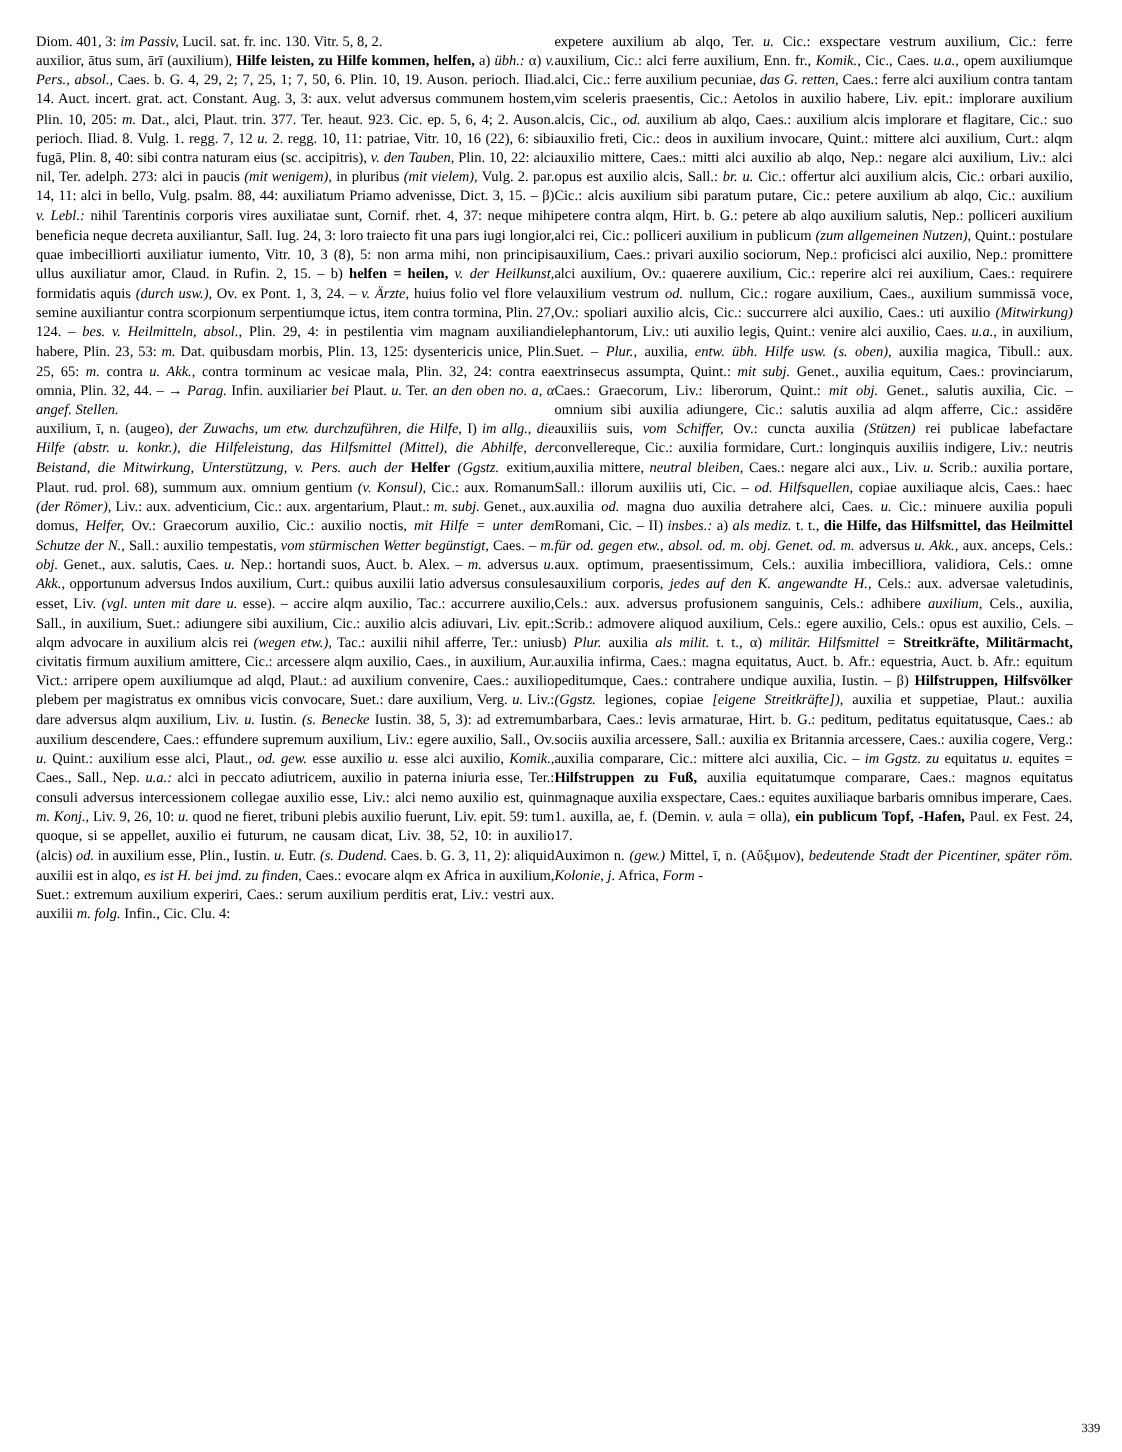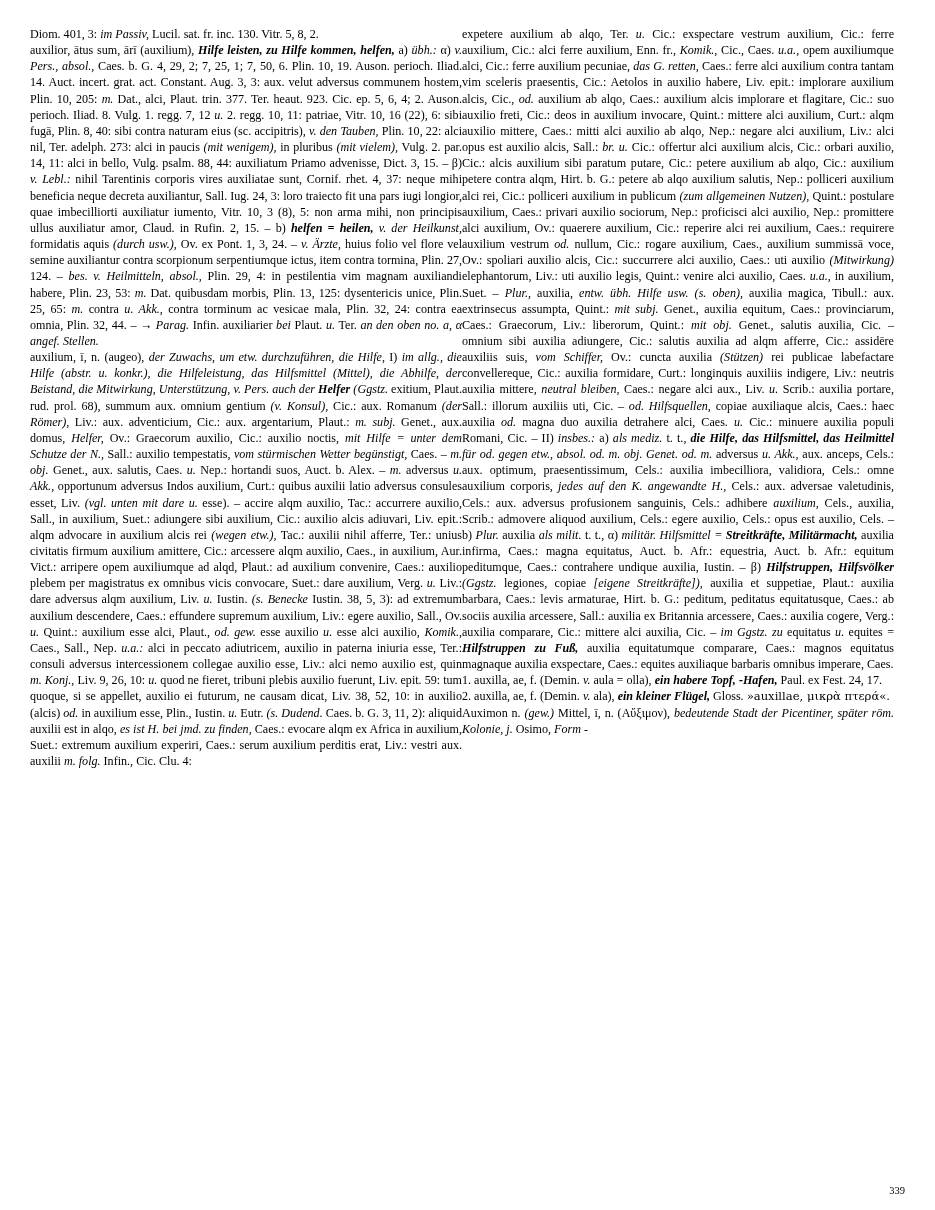--- a/index.html
+++ b/index.html
@@ -35,42 +35,41 @@
   }
   .col p {
     margin: 0;
     text-indent: 0;
   }
   .col p + p {
     margin-top: 0;
   }
   b, .b { font-weight: normal; }
   i, .i { font-style: italic; }
-  .bi { font-weight: bold; font-style: italic; }
+  .bi { font-weight: bold; }
   .greek { font-family: "DejaVu Serif", serif; font-size: 11.6px; }
   .pagenum {
     position: absolute;
-    right: 30px;
+    right: 18px;
     bottom: 14px;
     font-size: 10.5px;
     font-family: "Liberation Serif", serif;
   }
   .entry { margin-top: 0.5px; }
 </style>
 </head>
 <body>
 
 <div class="page">
   <div class="columns">
     <div class="col" id="left-col">
         <p class="entry"><span>Diom. 401, 3: </span><span class="i">im Passiv,</span><span> Lucil. sat. fr. inc. 130. Vitr. 5, 8, 2.</span></p>
         <p class="entry"><span class="b">auxilior</span><span>, ātus sum, ārī (auxilium), </span><span class="bi">Hilfe leisten, zu Hilfe kommen, helfen,</span><span> a) </span><span class="i">übh.:</span><span> α) </span><span class="i">v. Pers., absol.,</span><span> Caes. b. G. 4, 29, 2; 7, 25, 1; 7, 50, 6. Plin. 10, 19. Auson. perioch. Iliad. 14. Auct. incert. grat. act. Constant. Aug. 3, 3: aux. velut adversus communem hostem, Plin. 10, 205: </span><span class="i">m.</span><span> Dat., alci, Plaut. trin. 377. Ter. heaut. 923. Cic. ep. 5, 6, 4; 2. Auson. perioch. Iliad. 8. Vulg. 1. regg. 7, 12 </span><span class="i">u.</span><span> 2. regg. 10, 11: patriae, Vitr. 10, 16 (22), 6: sibi fugā, Plin. 8, 40: sibi contra naturam eius (sc. accipitris), </span><span class="i">v. den Tauben,</span><span> Plin. 10, 22: alci nil, Ter. adelph. 273: alci in paucis </span><span class="i">(mit wenigem),</span><span> in pluribus </span><span class="i">(mit vielem),</span><span> Vulg. 2. par. 14, 11: alci in bello, Vulg. psalm. 88, 44: auxiliatum Priamo advenisse, Dict. 3, 15. – β) </span><span class="i">v. Lebl.:</span><span> nihil Tarentinis corporis vires auxiliatae sunt, Cornif. rhet. 4, 37: neque mihi beneficia neque decreta auxiliantur, Sall. Iug. 24, 3: loro traiecto fit una pars iugi longior, quae imbecilliorti auxiliatur iumento, Vitr. 10, 3 (8), 5: non arma mihi, non principis ullus auxiliatur amor, Claud. in Rufin. 2, 15. – b) </span><span class="bi">helfen = heilen,</span><span class="i"> v. der </span><span class="i">Heilkunst,</span><span> formidatis aquis </span><span class="i">(durch usw.),</span><span> Ov. ex Pont. 1, 3, 24. – </span><span class="i">v. Ärzte,</span><span> huius folio vel flore vel semine auxiliantur contra scorpionum serpentiumque ictus, item contra tormina, Plin. 27, 124. – </span><span class="i">bes. v. Heilmitteln, absol.,</span><span> Plin. 29, 4: in pestilentia vim magnam auxiliandi habere, Plin. 23, 53: </span><span class="i">m.</span><span> Dat. quibusdam morbis, Plin. 13, 125: dysentericis unice, Plin. 25, 65: </span><span class="i">m.</span><span> contra </span><span class="i">u. Akk.,</span><span> contra torminum ac vesicae mala, Plin. 32, 24: contra ea omnia, Plin. 32, 44. – </span><span class="i">→ Parag.</span><span> Infin. auxiliarier </span><span class="i">bei</span><span> Plaut. </span><span class="i">u.</span><span> Ter. </span><span class="i">an den oben no. a, α angef. Stellen.</span></p>
         <p class="entry"><span class="b">auxilium</span><span>, ī, n. (augeo), </span><span class="i">der Zuwachs, um etw. durchzuführen, die Hilfe,</span><span> I) </span><span class="i">im allg., die Hilfe (abstr. u. konkr.), die Hilfeleistung, das Hilfsmittel (Mittel), die Abhilfe, der Beistand, die Mitwirkung, Unterstützung,</span><span class="i"> v. </span><span class="i">Pers. auch der </span><span class="bi">Helfer</span><span class="i"> (Ggstz. </span><span>exitium, Plaut. rud. prol. 68), summum aux. omnium gentium </span><span class="i">(v. Konsul),</span><span> Cic.: aux. Romanum </span><span class="i">(der Römer),</span><span> Liv.: aux. adventicium, Cic.: aux. argentarium, Plaut.: </span><span class="i">m. subj.</span><span> Genet., aux. domus, </span><span class="i">Helfer,</span><span> Ov.: Graecorum auxilio, Cic.: auxilio noctis, </span><span class="i">mit Hilfe = unter dem Schutze der N.,</span><span> Sall.: auxilio tempestatis, </span><span class="i">vom stürmischen Wetter begünstigt,</span><span> Caes. – </span><span class="i">m. obj.</span><span> Genet., aux. salutis, Caes. </span><span class="i">u.</span><span> Nep.: hortandi suos, Auct. b. Alex. – </span><span class="i">m.</span><span> adversus </span><span class="i">u. Akk.,</span><span> opportunum adversus Indos auxilium, Curt.: quibus auxilii latio adversus consules esset, Liv. </span><span class="i">(vgl. unten mit</span><span class="i"> dare </span><span class="i">u.</span><span> esse). – accire alqm auxilio, Tac.: accurrere auxilio, Sall., in auxilium, Suet.: adiungere sibi auxilium, Cic.: auxilio alcis adiuvari, Liv. epit.: alqm advocare in auxilium alcis rei </span><span class="i">(wegen etw.),</span><span> Tac.: auxilii nihil afferre, Ter.: unius civitatis firmum auxilium amittere, Cic.: arcessere alqm auxilio, Caes., in auxilium, Aur. Vict.: arripere opem auxiliumque ad alqd, Plaut.: ad auxilium convenire, Caes.: auxilio plebem per magistratus ex omnibus vicis convocare, Suet.: dare auxilium, Verg. </span><span class="i">u.</span><span> Liv.: dare adversus alqm auxilium, Liv. </span><span class="i">u.</span><span> Iustin. </span><span class="i">(s. Benecke</span><span> Iustin. 38, 5, 3): ad extremum auxilium descendere, Caes.: effundere supremum auxilium, Liv.: egere auxilio, Sall., Ov. </span><span class="i">u.</span><span> Quint.: auxilium esse alci, Plaut., </span><span class="i">od. gew.</span><span> esse auxilio </span><span class="i">u.</span><span> esse alci auxilio, </span><span class="i">Komik.,</span><span> Caes., Sall., Nep. </span><span class="i">u.a.:</span><span> alci in peccato adiutricem, auxilio in paterna iniuria esse, Ter.: consuli adversus intercessionem collegae auxilio esse, Liv.: alci nemo auxilio est, quin </span><span class="i">m. Konj.,</span><span> Liv. 9, 26, 10: </span><span class="i">u.</span><span> quod ne fieret, tribuni plebis auxilio fuerunt, Liv. epit. 59: tum quoque, si se appellet, auxilio ei futurum, ne causam dicat, Liv. 38, 52, 10: in auxilio (alcis) </span><span class="i">od.</span><span> in auxilium esse, Plin., Iustin. </span><span class="i">u.</span><span> Eutr. </span><span class="i">(s. Dudend.</span><span> Caes. b. G. 3, 11, 2): aliquid auxilii est in alqo, </span><span class="i">es ist H. bei jmd. zu finden,</span><span> Caes.: evocare alqm ex Africa in auxilium, Suet.: extremum auxilium experiri, Caes.: serum auxilium perditis erat, Liv.: vestri aux. auxilii </span><span class="i">m. folg.</span><span> Infin., Cic. Clu. 4:</span></p>
       </div>
     <div class="col" id="right-col">
         <p class="entry"><span>expetere auxilium ab alqo, Ter. </span><span class="i">u.</span><span> Cic.: exspectare vestrum auxilium, Cic.: ferre auxilium, Cic.: alci ferre auxilium, Enn. fr., </span><span class="i">Komik.,</span><span> Cic., Caes. </span><span class="i">u.a.,</span><span> opem auxiliumque alci, Cic.: ferre auxilium pecuniae, </span><span class="i">das G. retten,</span><span> Caes.: ferre alci auxilium contra tantam vim sceleris praesentis, Cic.: Aetolos in auxilio habere, Liv. epit.: implorare auxilium alcis, Cic., </span><span class="i">od.</span><span> auxilium ab alqo, Caes.: auxilium alcis implorare et flagitare, Cic.: suo auxilio freti, Cic.: deos in auxilium invocare, Quint.: mittere alci auxilium, Curt.: alqm auxilio mittere, Caes.: mitti alci auxilio ab alqo, Nep.: negare alci auxilium, Liv.: alci opus est auxilio alcis, Sall.: </span><span class="i">br. u.</span><span> Cic.: offertur alci auxilium alcis, Cic.: orbari auxilio, Cic.: alcis auxilium sibi paratum putare, Cic.: petere auxilium ab alqo, Cic.: auxilium petere contra alqm, Hirt. b. G.: petere ab alqo auxilium salutis, Nep.: polliceri auxilium alci rei, Cic.: polliceri auxilium in publicum </span><span class="i">(zum allgemeinen Nutzen),</span><span> Quint.: postulare auxilium, Caes.: privari auxilio sociorum, Nep.: proficisci alci auxilio, Nep.: promittere alci auxilium, Ov.: quaerere auxilium, Cic.: reperire alci rei auxilium, Caes.: requirere auxilium vestrum </span><span class="i">od.</span><span> nullum, Cic.: rogare auxilium, Caes., auxilium summissā voce, Ov.: spoliari auxilio alcis, Cic.: succurrere alci auxilio, Caes.: uti auxilio </span><span class="i">(Mitwirkung)</span><span> elephantorum, Liv.: uti auxilio legis, Quint.: venire alci auxilio, Caes. </span><span class="i">u.a.,</span><span> in auxilium, Suet. – </span><span class="i">Plur.,</span><span> auxilia, </span><span class="i">entw. übh. Hilfe usw. (s. oben),</span><span> auxilia magica, Tibull.: aux. extrinsecus assumpta, Quint.: </span><span class="i">mit subj.</span><span> Genet., auxilia equitum, Caes.: provinciarum, Caes.: Graecorum, Liv.: liberorum, Quint.: </span><span class="i">mit obj.</span><span> Genet., salutis auxilia, Cic. – omnium sibi auxilia adiungere, Cic.: salutis auxilia ad alqm afferre, Cic.: assidēre auxiliis suis, </span><span class="i">vom Schiffer,</span><span> Ov.: cuncta auxilia </span><span class="i">(Stützen)</span><span> rei publicae labefactare convellereque, Cic.: auxilia formidare, Curt.: longinquis auxiliis indigere, Liv.: neutris auxilia mittere, </span><span class="i">neutral bleiben,</span><span> Caes.: negare alci aux., Liv. </span><span class="i">u.</span><span> Scrib.: auxilia portare, Sall.: illorum auxiliis uti, Cic. – </span><span class="i">od. Hilfsquellen,</span><span> copiae auxiliaque alcis, Caes.: haec auxilia </span><span class="i">od.</span><span> magna duo auxilia detrahere alci, Caes. </span><span class="i">u.</span><span> Cic.: minuere auxilia populi Romani, Cic. – II) </span><span class="i">insbes.:</span><span> a) </span><span class="i">als mediz.</span><span> t. t., </span><span class="bi">die Hilfe, das Hilfsmittel, das Heilmittel</span><span class="i"> für </span><span class="i">od.</span><span class="i"> gegen etw., absol. </span><span class="i">od. m. obj.</span><span class="i"> Genet. </span><span class="i">od. m.</span><span> adversus </span><span class="i">u. Akk.,</span><span> aux. anceps, Cels.: aux. optimum, praesentissimum, Cels.: auxilia imbecilliora, validiora, Cels.: omne auxilium corporis, </span><span class="i">jedes auf den K. angewandte H.,</span><span> Cels.: aux. adversae valetudinis, Cels.: aux. adversus profusionem sanguinis, Cels.: adhibere </span><span class="i">auxilium,</span><span> Cels., auxilia, Scrib.: admovere aliquod auxilium, Cels.: egere auxilio, Cels.: opus est auxilio, Cels. – b) </span><span class="i">Plur.</span><span> auxilia </span><span class="i">als milit.</span><span> t. t., α) </span><span class="i">militär. Hilfsmittel =</span><span class="bi"> Streitkräfte, Militärmacht,</span><span> auxilia infirma, Caes.: magna equitatus, Auct. b. Afr.: equestria, Auct. b. Afr.: equitum peditumque, Caes.: contrahere undique auxilia, Iustin. – β) </span><span class="bi">Hilfstruppen, Hilfsvölker</span><span class="i"> (Ggstz.</span><span> legiones, copiae </span><span class="i">[eigene Streitkräfte]),</span><span> auxilia et suppetiae, Plaut.: auxilia barbara, Caes.: levis armaturae, Hirt. b. G.: peditum, peditatus equitatusque, Caes.: ab sociis auxilia arcessere, Sall.: auxilia ex Britannia arcessere, Caes.: auxilia cogere, Verg.: auxilia comparare, Cic.: mittere alci auxilia, Cic. – </span><span class="i">im Ggstz. zu</span><span> equitatus </span><span class="i">u.</span><span> equites = </span><span class="bi">Hilfstruppen zu Fuß,</span><span> auxilia equitatumque comparare, Caes.: magnos equitatus magnaque auxilia exspectare, Caes.: equites auxiliaque barbaris omnibus imperare, Caes.</span></p>
-        <p class="entry"><span class="b">1. auxilla</span><span>, ae, f. (Demin. </span><span class="i">v.</span><span> aula = olla), </span><span class="bi">ein habere Topf, -Hafen,</span><span> Paul. ex Fest. 24, 17.</span></p>
-        <p class="entry"><span class="b">2. auxilla</span><span>, ae, f. (Demin. </span><span class="i">v.</span><span> ala), </span><span class="bi">ein kleiner Flügel,</span><span> Gloss. </span><span class="greek">»auxillae, μικρὰ πτερά«.</span></p>
-        <p class="entry"><span class="b">Auximon</span><span> n. </span><span class="i">(gew.)</span><span> </span><span class="b">Mittel</span><span>, ī, n. (Αὔξιμον), </span><span class="i">bedeutende Stadt der Picentiner, später röm. Kolonie, j.</span><span> Osimo, </span><span class="i">Form -</span></p>
+        <p class="entry"><span class="b">1. auxilla</span><span>, ae, f. (Demin. </span><span class="i">v.</span><span> aula = olla), </span><span class="bi">ein publicum Topf, -Hafen,</span><span> Paul. ex Fest. 24, 17.</span></p>
+        <p class="entry"><span class="b">Auximon</span><span> n. </span><span class="i">(gew.)</span><span> </span><span class="b">Mittel</span><span>, ī, n. (Αὔξιμον), </span><span class="i">bedeutende Stadt der Picentiner, später röm. Kolonie, j.</span><span> Africa, </span><span class="i">Form -</span></p>
       </div>
   </div>
   <div class="pagenum">339</div>
 </div>
 
 </body></html>

